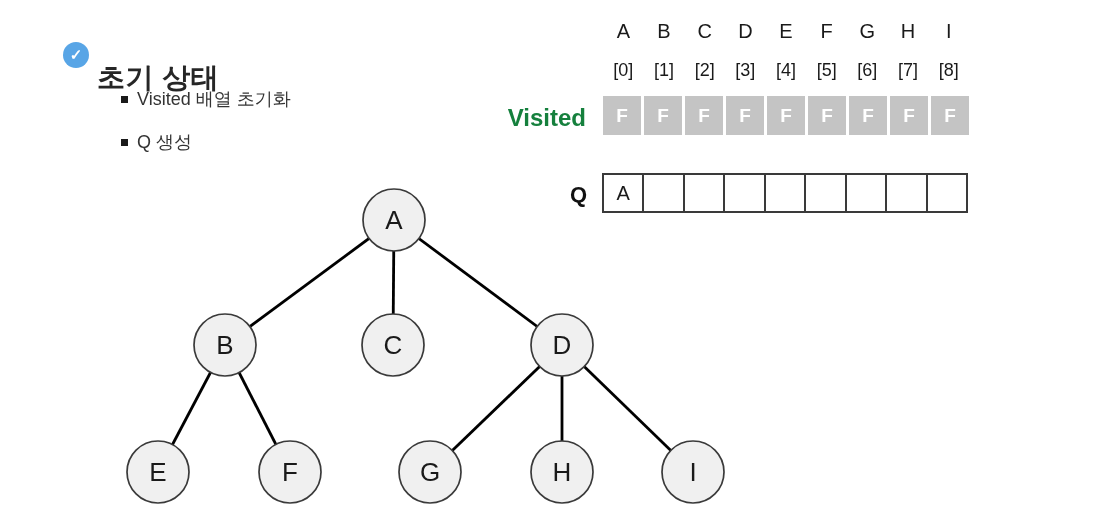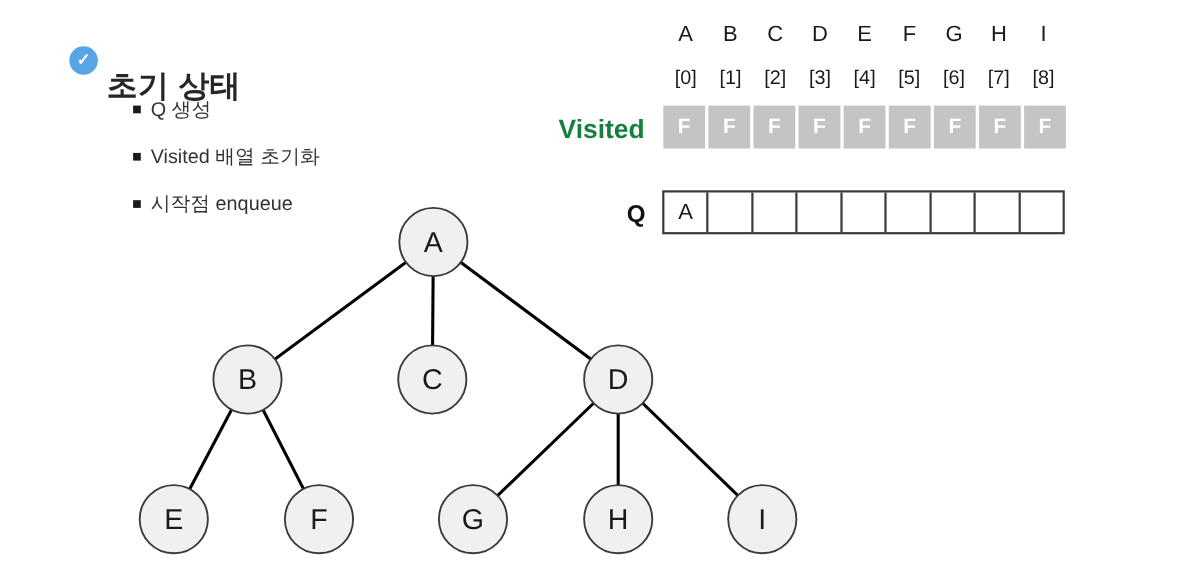--- a/index.html
+++ b/index.html
@@ -138,29 +138,25 @@
 <body>
 
 <div id="stage">
 
   <span class="check-icon">✓</span>
   <h1 class="page-title">초기 상태</h1>
 
   <ul id="bullets">
       <li>
         <span class="sq"></span>
-        <span>Q 생성</span>
-      </li>
-      <li>
-        <span class="sq"></span>
         <span>Visited 배열 초기화</span>
       </li>
       <li>
         <span class="sq"></span>
-        <span>시작점 enqueue</span>
+        <span>Q 생성</span>
       </li>
     </ul>
 
   <div class="col-row" id="letters-row">
       <span>A</span>
       <span>B</span>
       <span>C</span>
       <span>D</span>
       <span>E</span>
       <span>F</span>

